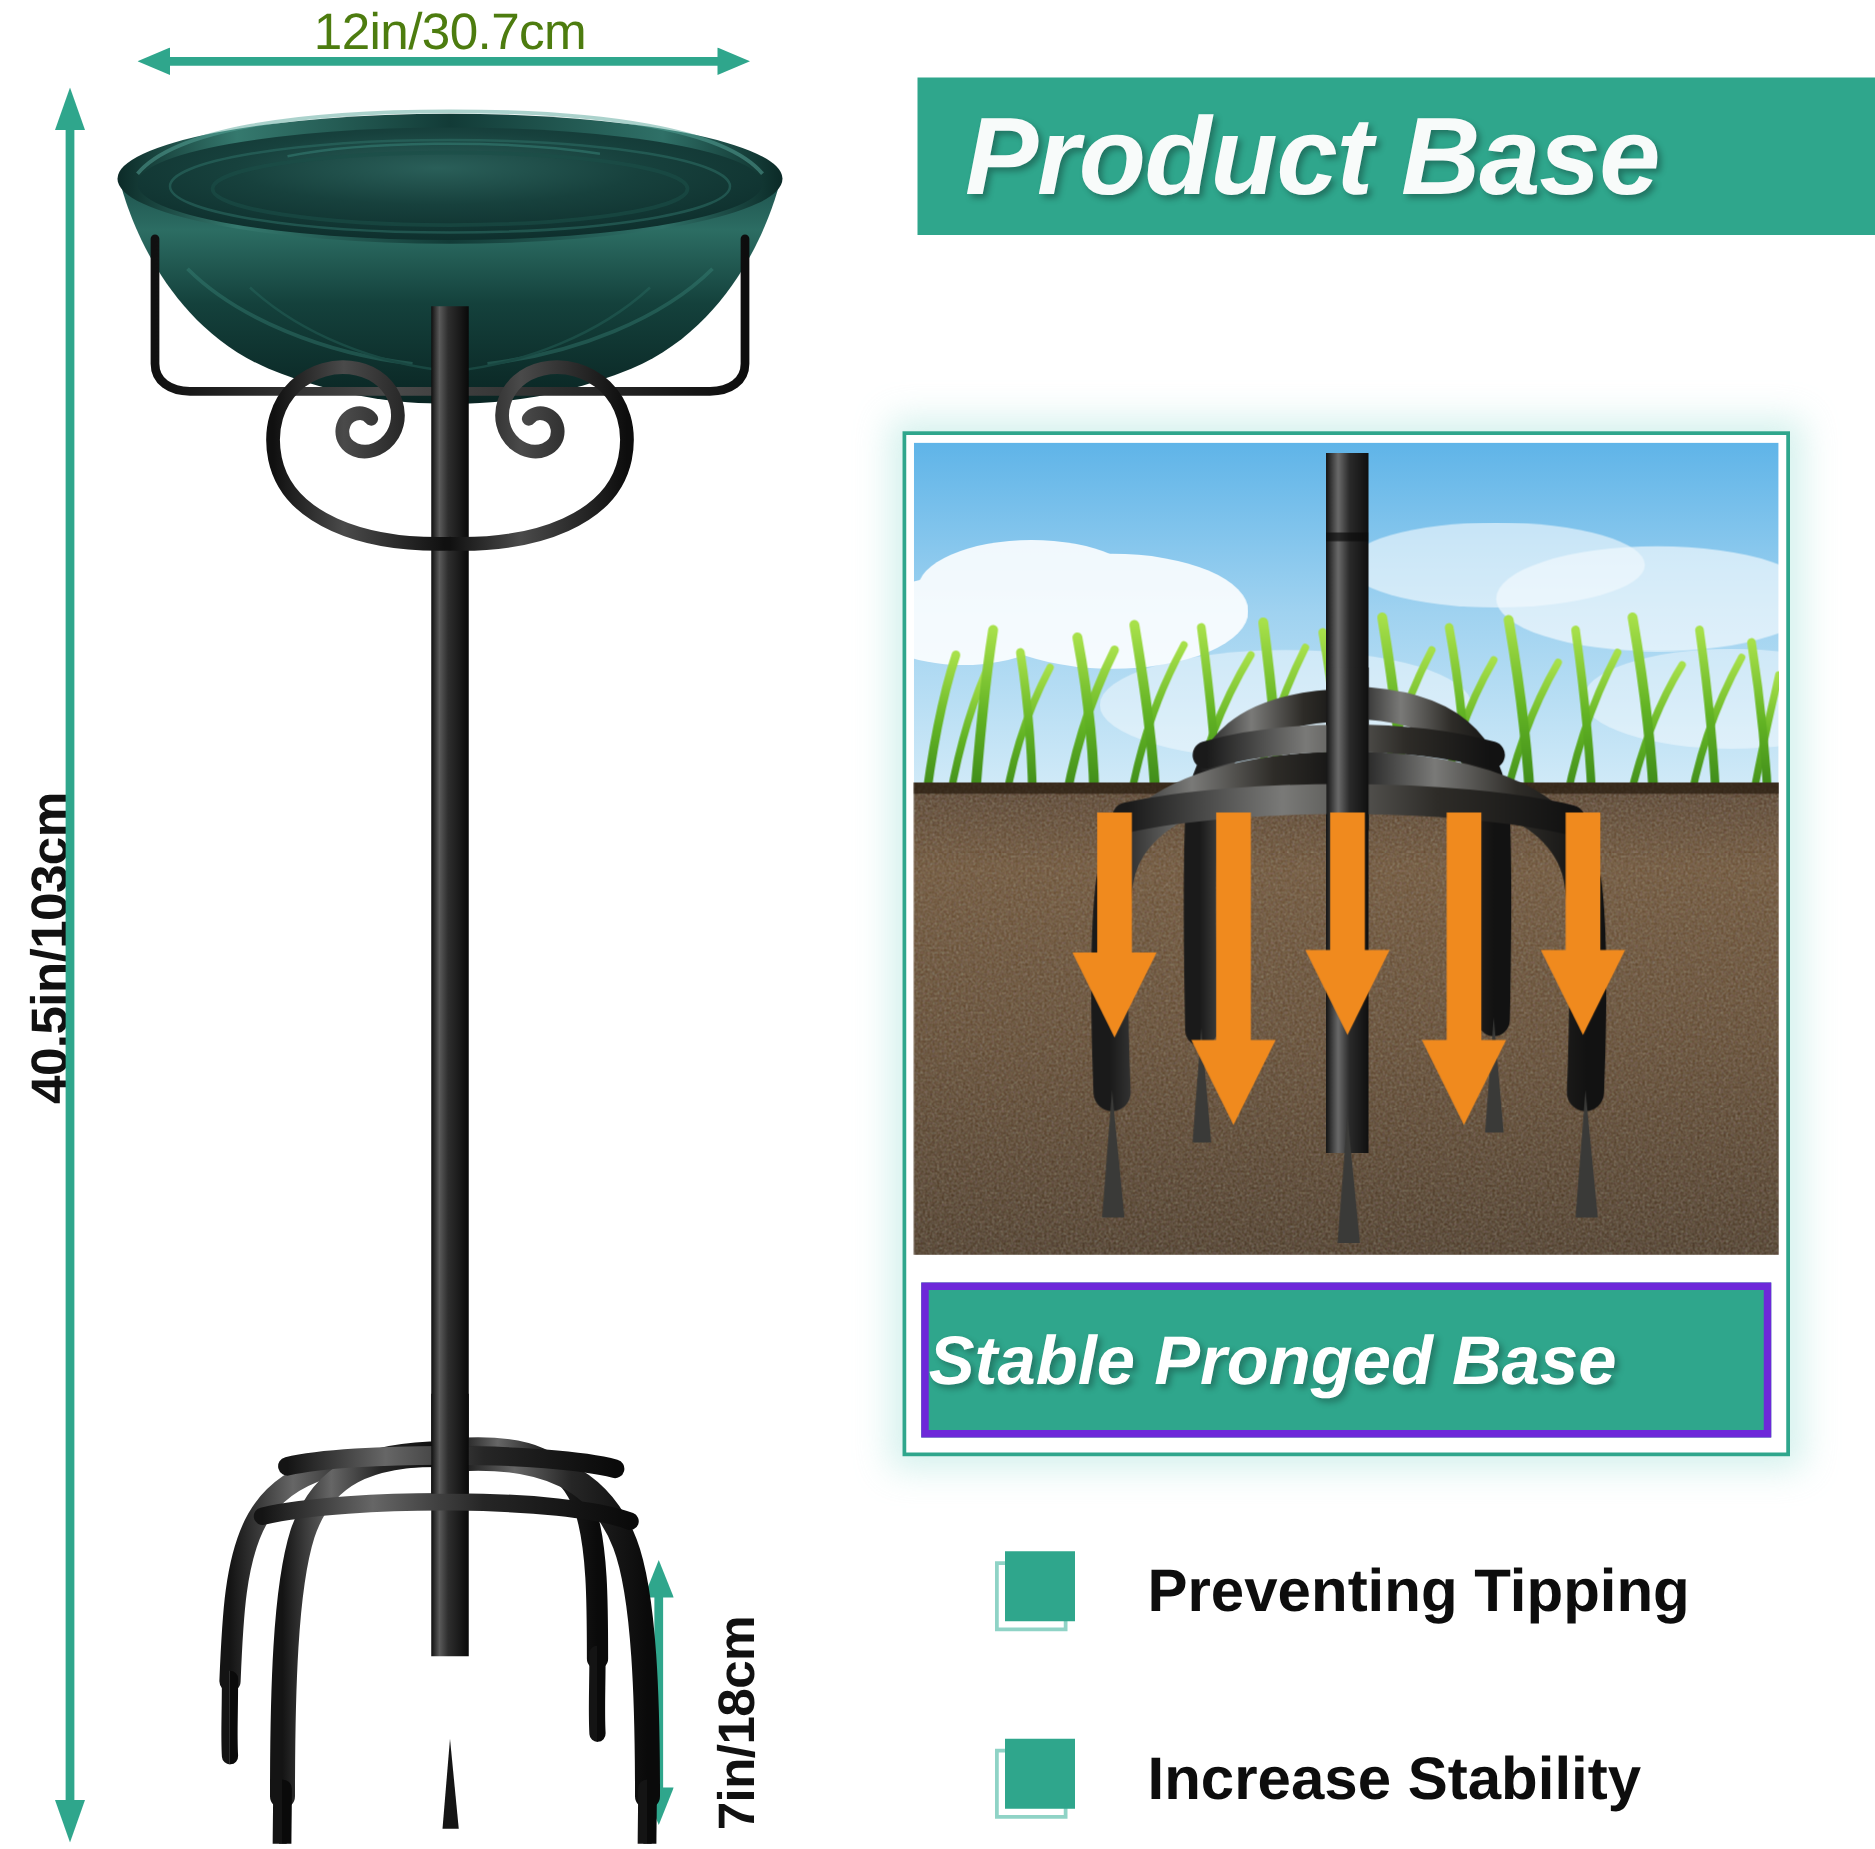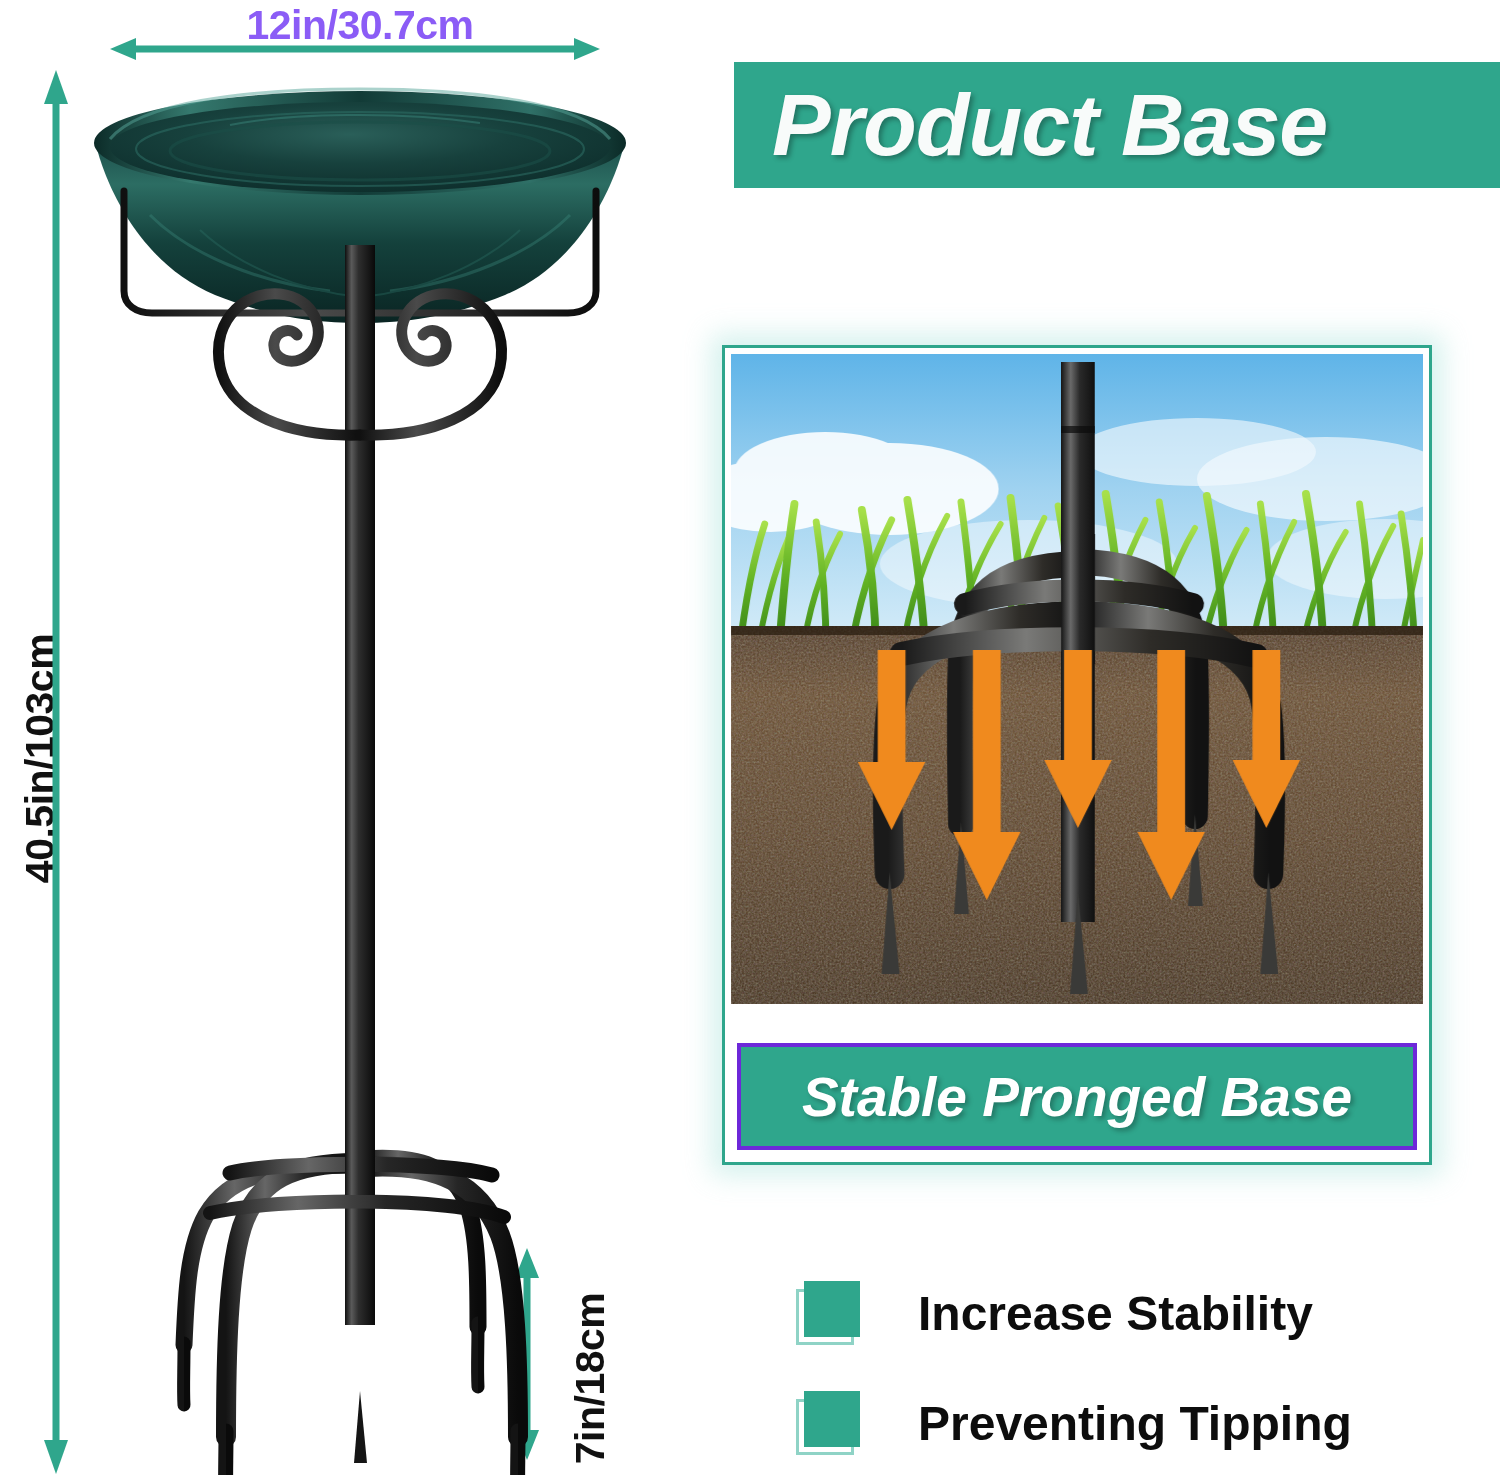--- a/index.html
+++ b/index.html
@@ -25,22 +25,22 @@
     width: 700px; height: 1479px;
   }
 
   
   .dim-label-h {
     position: absolute;
     left: 110px; top: 2px;
     width: 500px;
     text-align: center;
     font-size: 41px;
-    font-weight: bold;
-    color: #8b5cf6;
+    font-weight: normal;
+    color: #4d7c0f;
     letter-spacing: -0.5px;
     white-space: nowrap;
   }
   
   .arrow-h {
     position: absolute;
     left: 110px; top: 38px;
     width: 490px; height: 22px;
   }
   
@@ -150,27 +150,26 @@
   }
   .photo-scene {
     position: absolute;
     left: 0; top: 0; right: 0;
     height: 650px;
     overflow: hidden;
   }
   .caption-bar {
     position: absolute;
     left: 6px; right: 6px; bottom: 6px;
-    height: 107px;
+    height: 124px;
     background: #2FA68C;
-    border: 4px solid #6d28d9;
+    border: 6px solid #6d28d9;
     box-sizing: border-box;
     display: flex;
     align-items: center;
-    justify-content: center;
   }
   .caption-text {
     font-size: 55px;
     font-weight: bold;
     font-style: italic;
     color: #ffffff;
     text-shadow: 3px 3px 5px rgba(0,0,0,0.28);
     white-space: nowrap;
   }
 
@@ -533,31 +532,31 @@
 
           <div class="caption-bar">
             <span class="caption-text">Stable Pronged Base</span>
           </div>
         </div>
       </div>
     </div>
 
     <div class="features">
 
+      <div class="feature-row">
+        <span class="bullet-wrap">
+          <span class="bullet-outline"></span>
+          <span class="bullet-fill"></span>
+        </span>
+        <span class="feature-label">Preventing Tipping</span>
+      </div>
+
       <div class="feature-row" style="margin-top:40px;">
         <span class="bullet-wrap">
           <span class="bullet-outline"></span>
           <span class="bullet-fill"></span>
         </span>
         <span class="feature-label">Increase Stability</span>
       </div>
 
-      <div class="feature-row">
-        <span class="bullet-wrap">
-          <span class="bullet-outline"></span>
-          <span class="bullet-fill"></span>
-        </span>
-        <span class="feature-label">Preventing Tipping</span>
-      </div>
-
     </div>
   </div>
 </div>
 
 </body></html>

